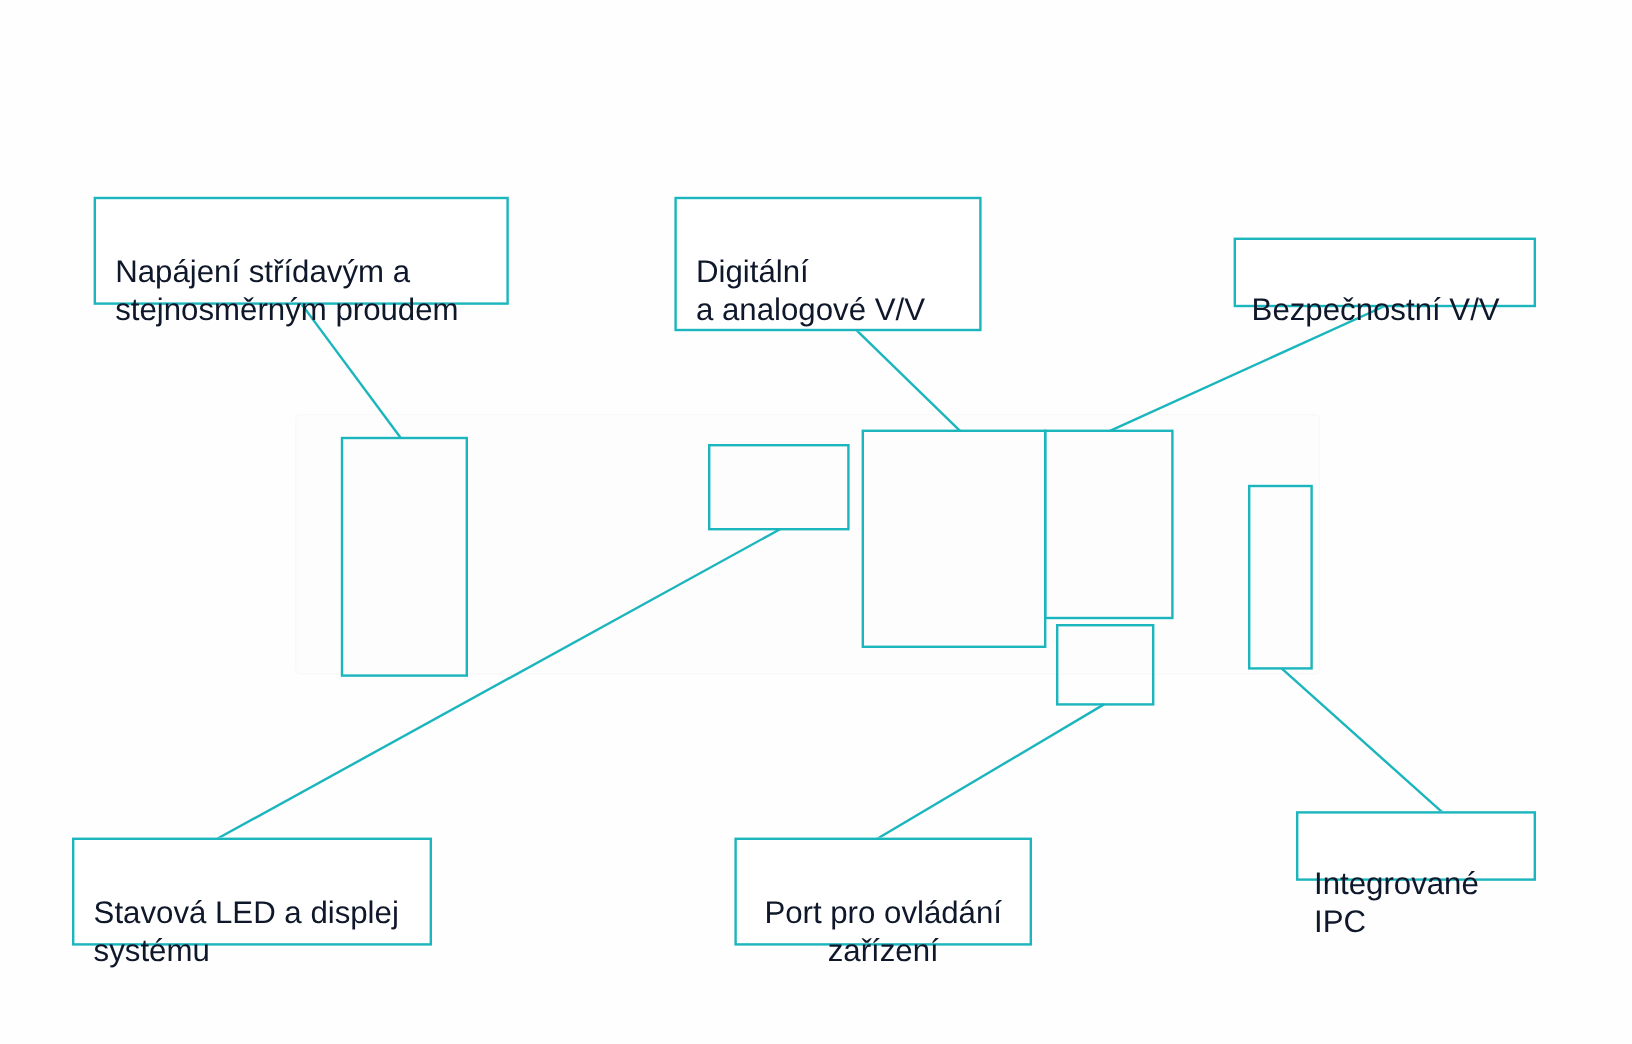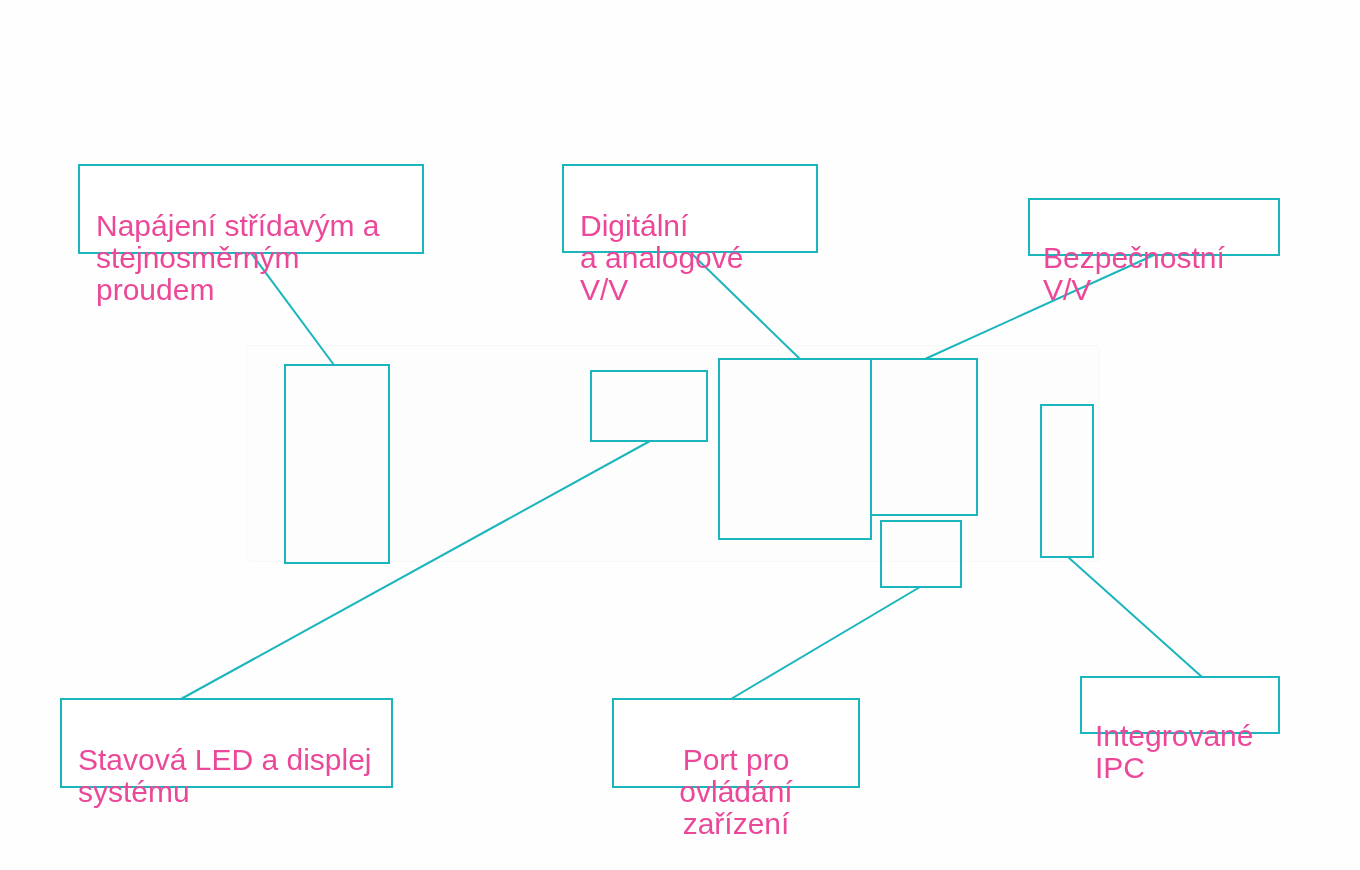--- a/index.html
+++ b/index.html
@@ -23,22 +23,22 @@
       box-sizing: border-box;
       border: 2px solid #1ab5bd;
       background: transparent;
     }
     .label-box {
       position: absolute;
       box-sizing: border-box;
       border: 2px solid #1ab5bd;
       background: #ffffff;
       padding: 12px 16px;
-      color: #ec4899;
-      font-size: 30px;
+      color: #0f172a;
+      font-size: 26px;
       line-height: 32px;
       white-space: pre-line;
     }
     .label-box.single { padding-top: 10px; padding-left: 13px; }
   </style>
 </head>
 <body>
 
 <div class="device-ghost"></div>
 
@@ -58,30 +58,30 @@
     <line x1="920" y1="587" x2="731" y2="699"></line>
     <line x1="1068" y1="557" x2="1202" y2="677"></line>
   </g>
 </svg>
 
 <div class="label-box" style="left:78px;top:164px;width:346px;height:90px;">
   <span>Napájení střídavým a
 stejnosměrným proudem</span>
 </div>
 
-<div class="label-box" style="left:562px;top:164px;width:256px;height:89px;">
+<div class="label-box" style="left:562px;top:164px;width:256px;height:112px;">
   <span>Digitální
 a analogové V/V</span>
 </div>
 
 <div class="label-box single" style="left:1028px;top:198px;width:252px;height:58px;">
   <span>Bezpečnostní V/V</span>
 </div>
 
-<div class="label-box" style="left:60px;top:698px;width:333px;height:90px;">
+<div class="label-box" style="left:60px;top:698px;width:300px;height:90px;">
   <span>Stavová LED a displej
 systému</span>
 </div>
 
 <div class="label-box" style="left:612px;top:698px;width:248px;height:90px;text-align:center;">
   <span>Port pro ovládání
 zařízení</span>
 </div>
 
 <div class="label-box single" style="left:1080px;top:676px;width:200px;height:58px;">

